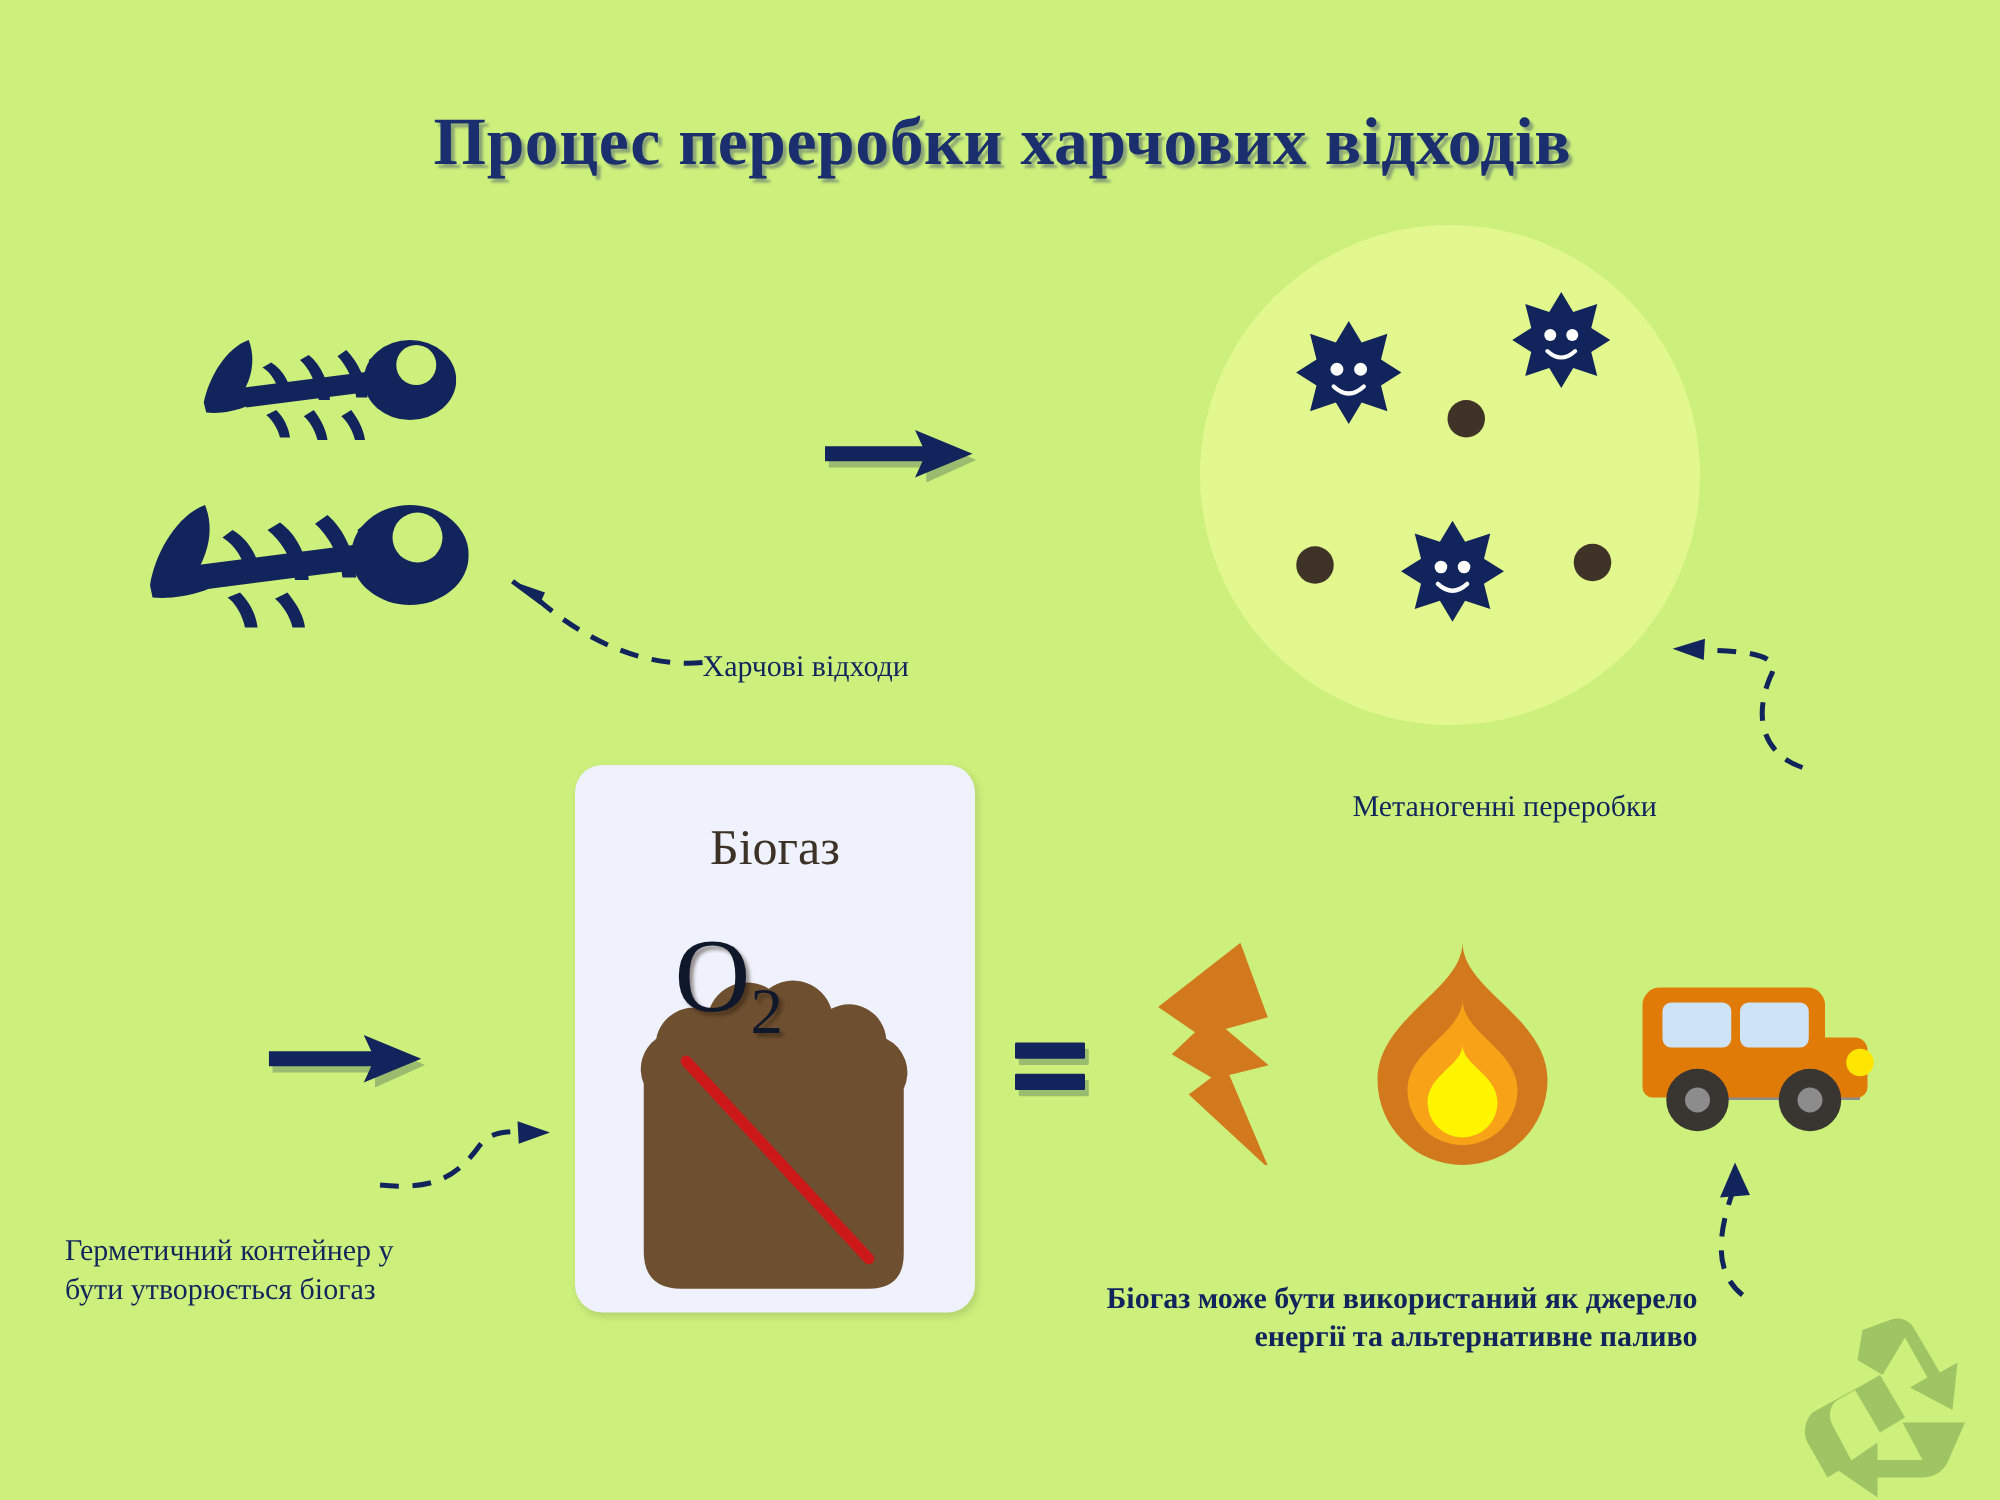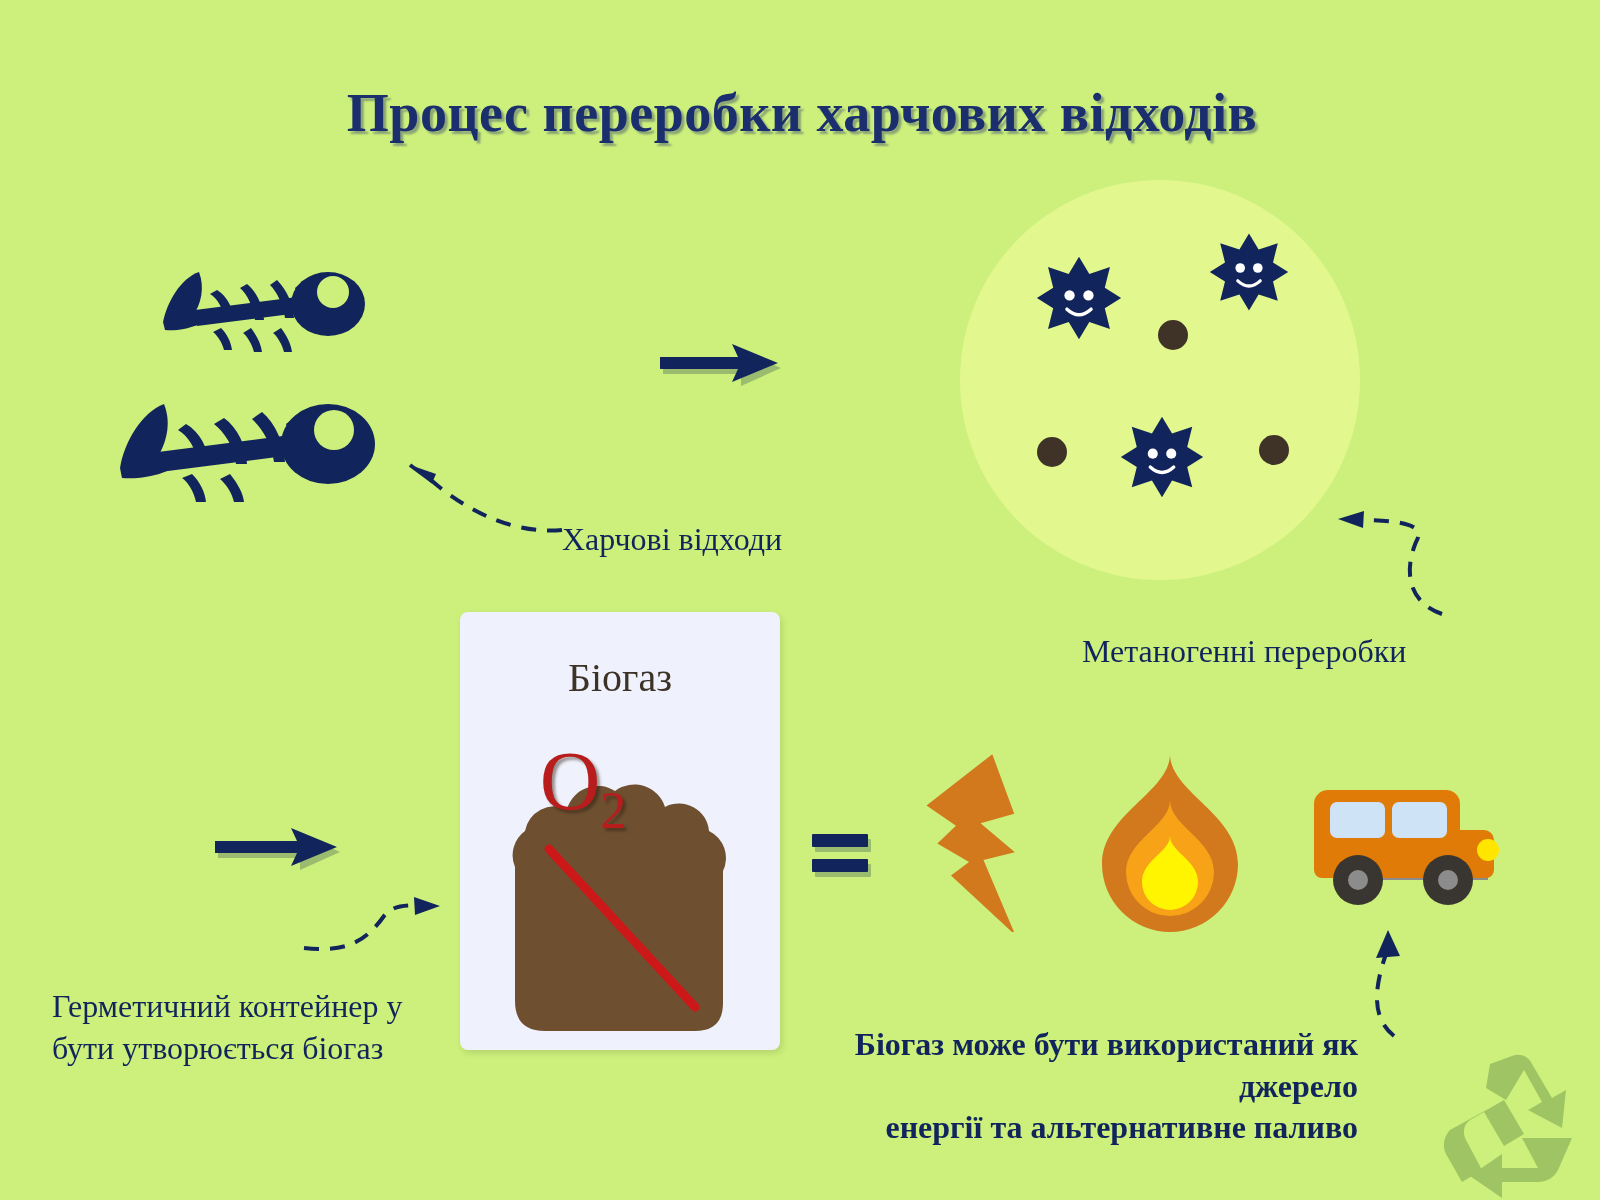--- a/index.html
+++ b/index.html
@@ -22,21 +22,21 @@
     text-shadow:3px 3px 2px rgba(60,70,110,0.45);
     padding-left:94px;
     box-sizing:border-box;
     white-space:nowrap;
   }
 
   
   .label{
     position:absolute;
     color:#11255c;
-    font-size:32px;
+    font-size:24px;
     line-height:1.35;
     white-space:pre-line;
   }
   #label-food{ left:562px; top:518px; }
   #label-bacteria{ left:1082px; top:630px; }
   #label-container{ left:52px; top:986px; line-height:1.3; }
   #label-energy{ left:786px; top:1024px; text-align:right; width:572px; line-height:1.3;font-weight:bold; }
 
   
   .fish{ position:absolute; }
@@ -69,41 +69,41 @@
   #dashed-food{ left:402px; top:452px; }
   #dashed-bacteria{ left:1330px; top:506px; }
   #dashed-container{ left:300px; top:890px; }
   #dashed-car{ left:1330px; top:920px; }
 
   
   #biogas-container{
     position:absolute; left:460px; top:612px;
     width:320px; height:438px;
     background:#eff2fc;
-    border-radius:8px;
+    border-radius:22px;
     box-shadow:2px 3px 6px rgba(80,90,60,0.18);
   }
   #biogas-title{
     position:absolute; left:0; top:42px; width:320px;
     text-align:center;
     font-size:40px; color:#3d3227;
   }
   #sludge{
     position:absolute; left:37px; top:143px;
     width:246px; height:280px;
   }
   #o2-mark{
     position:absolute; left:37px; top:143px;
     width:246px; height:280px;
     pointer-events:none;
   }
   #o2-text{
     position:absolute; left:0; top:128px; width:246px;
     text-align:center;
-    color:#b91c1c;
+    color:#0f172a;
     font-size:84px;
     line-height:1;
     text-shadow:3px 3px 3px rgba(40,25,10,0.45);
   }
   #o2-text sub{ font-size:52px; }
 
   
   #equals-sign{
     position:absolute; left:812px; top:833px;
   }

